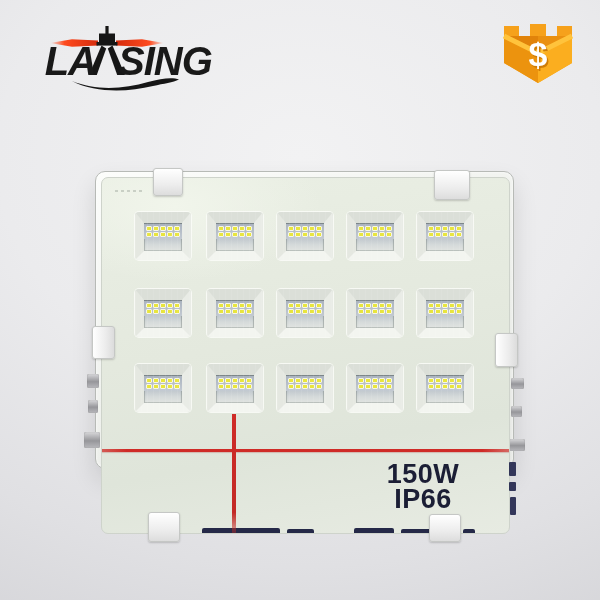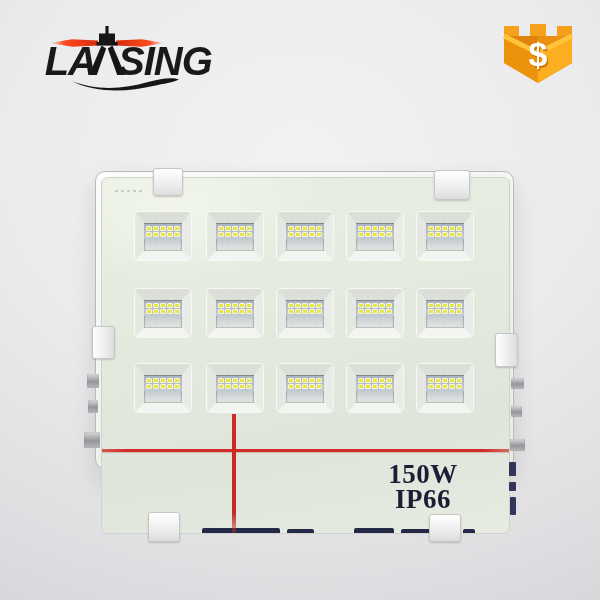--- a/index.html
+++ b/index.html
@@ -6,21 +6,21 @@
   body{width:600px;height:600px;font-family:"Liberation Sans",sans-serif;}
   .stage{position:relative;width:600px;height:600px;overflow:hidden;
     background:radial-gradient(120% 95% at 50% 26%, #f2f2f3 0%, #ebebed 42%, #e0e0e3 72%, #d2d2d6 100%);}
   .logo-txt{font-family:"Liberation Sans",sans-serif;font-weight:bold;font-style:italic;
     font-size:40px;fill:#191919;letter-spacing:-1px;}
   .badge-txt{font-family:"Liberation Sans",sans-serif;font-weight:bold;font-size:34px;}
   
   .panel{position:absolute;left:95px;top:171px;width:419px;height:298px;box-sizing:border-box;
     background:linear-gradient(155deg,#fcfdfb,#eff1ed 50%,#e5e7e3);
     border:1px solid #b7bab6;border-radius:10px;
-    box-shadow:0 12px 24px rgba(0,0,0,.12), inset 0 0 3px rgba(255,255,255,.9);font-family:Liberation Serif, serif;}
+    box-shadow:0 12px 24px rgba(0,0,0,.12), inset 0 0 3px rgba(255,255,255,.9);}
   .glass{position:absolute;left:5px;top:5px;width:409px;height:357px;border-radius:7px;
     border:1px solid #ced3cb;box-sizing:border-box;overflow:hidden;
     background:radial-gradient(60% 35% at 18% 8%, #f1f5eb 0%, rgba(241,245,235,0) 60%),
       linear-gradient(170deg,#eaefe4 0%,#e4e9de 45%,#dfe5da 72%,#e7ebe2 100%);}
   .led-module{position:absolute;width:56px;height:48px;box-sizing:border-box;z-index:1;
     border-style:solid;border-width:11px 9px 9px 9px;
     border-color:#dbdfd8 #e9ece6 #f3f5f0 #e5e8e1;border-radius:4px;
     background:linear-gradient(180deg,#99a2ad 0%,#b8c0c8 45%,#d5dada 78%,#e1e4e1 100%);
     box-shadow:0 0 0 1px rgba(250,251,248,.85), inset 0 0 0 1px rgba(110,120,115,.30), inset 0 1px 2px rgba(60,70,60,.30);}
   .led-module::after{content:"";position:absolute;left:-9px;right:-9px;top:-11px;bottom:-9px;border-radius:4px;

